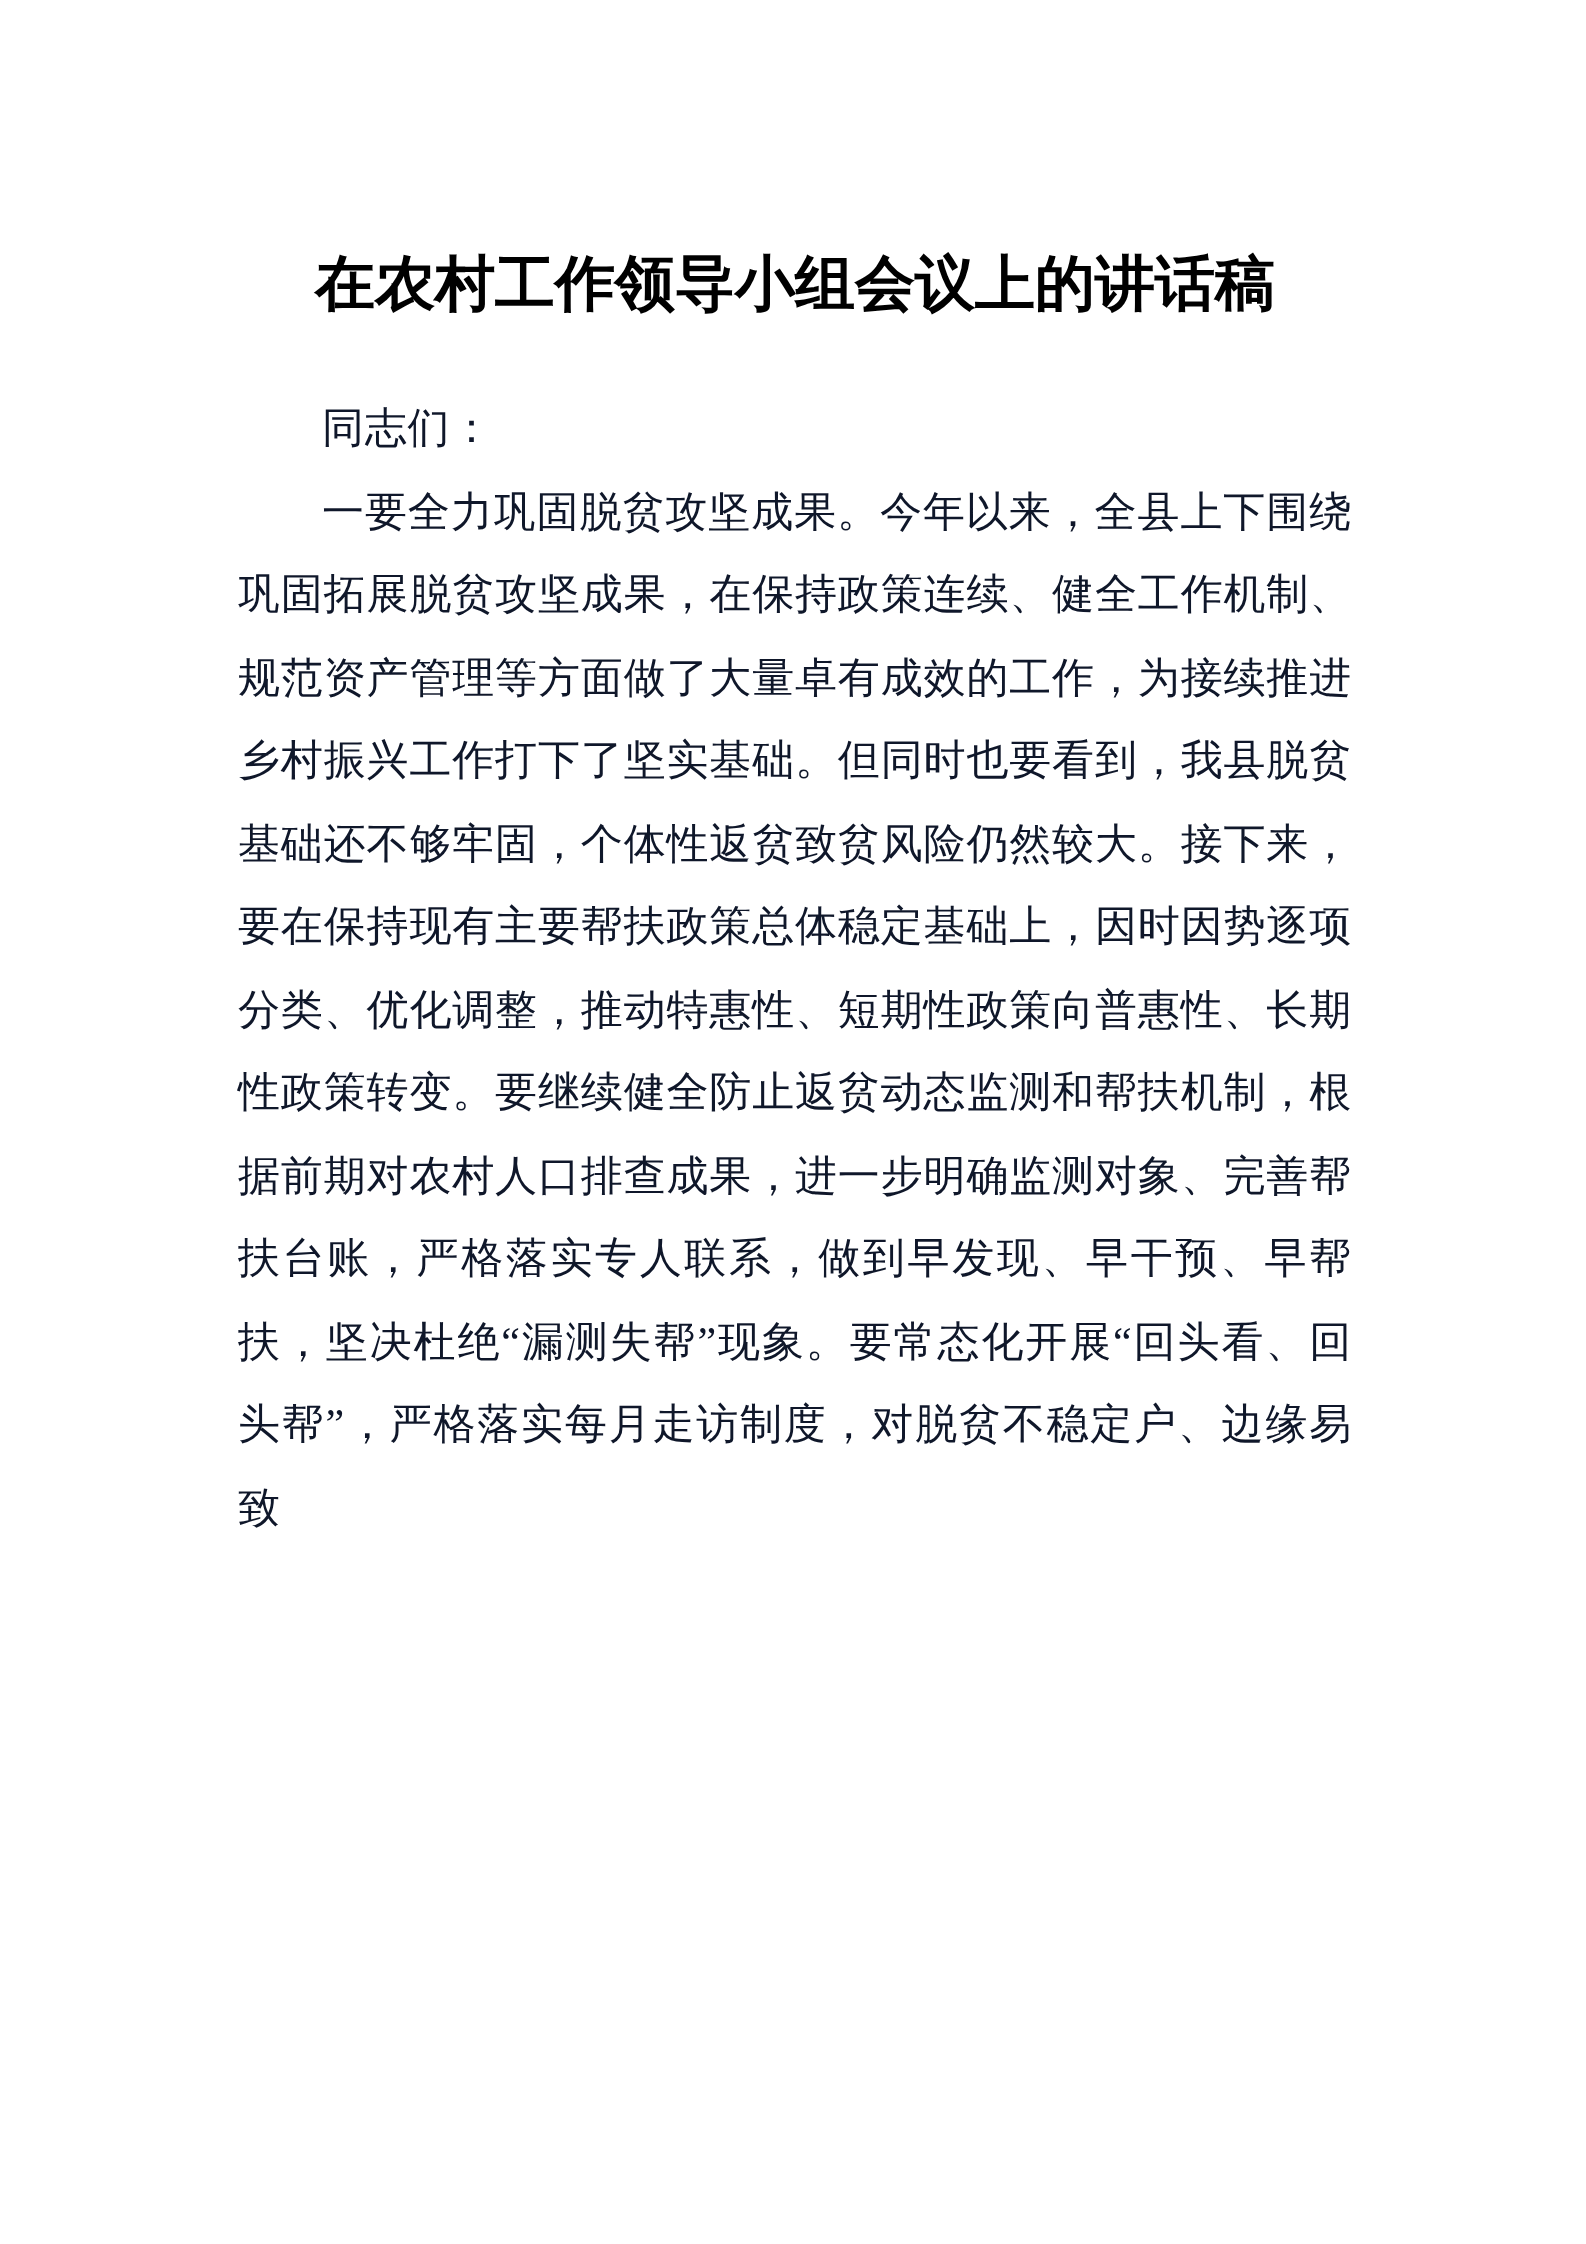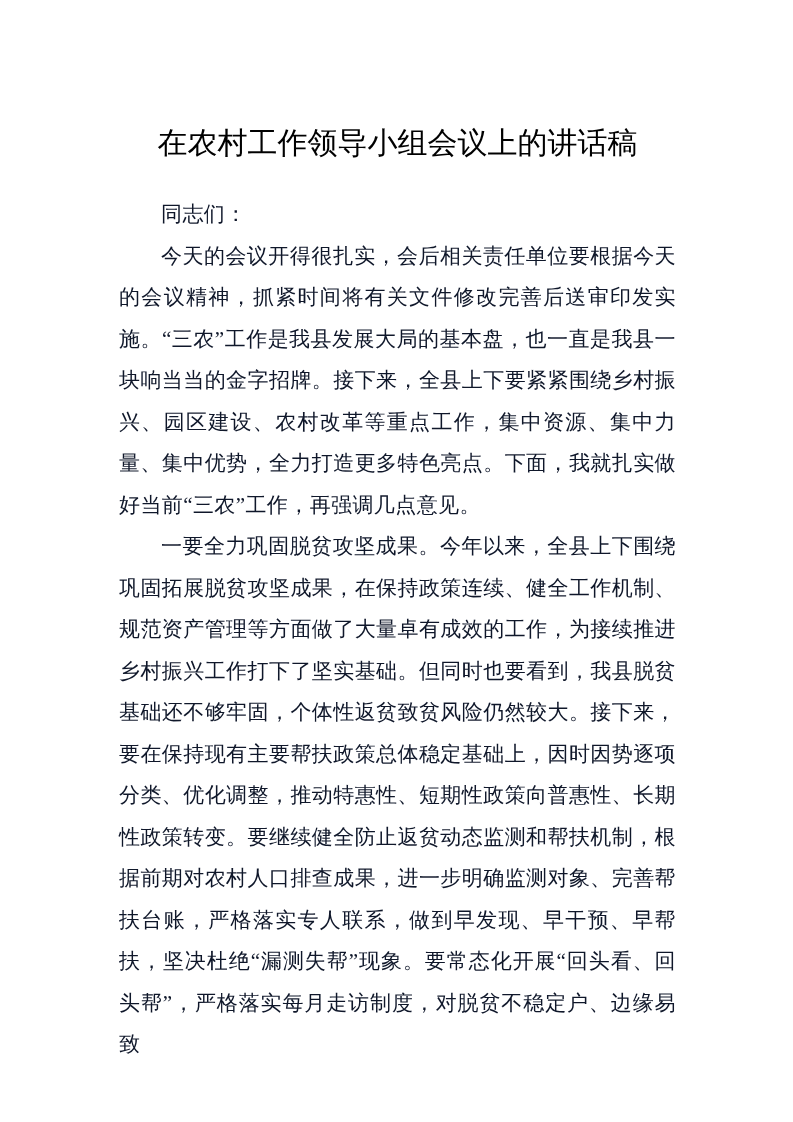--- a/index.html
+++ b/index.html
@@ -15,21 +15,21 @@
     background: #ffffff;
     box-sizing: border-box;
     padding: 122px 117px 0 119px;
     overflow: hidden;
     color: #000000;
     font-family: "Liberation Serif", "DejaVu Serif", serif;
   }
   .doc-title {
     margin: 0 0 30px 0;
     font-size: 30px;
-    font-weight: 400;
+    font-weight: 700;
     line-height: 42px;
     text-align: center;
     letter-spacing: 0px;
     color: #000000;
     font-family: "Liberation Serif", "DejaVu Serif", serif;
   }
   .doc-body {
     width: 557px;
   }
   .doc-para {
@@ -44,16 +44,15 @@
     overflow-wrap: break-word;
   }
 </style>
 </head>
 <body>
 
 <div class="page">
   <h1 class="doc-title">在农村工作领导小组会议上的讲话稿</h1>
   <div class="doc-body">
     <p class="doc-para">同志们：</p>
-    <p class="doc-para">今天的会议开得很扎实，会后相关责任单位要根据今天的会议精神，抓紧时间将有关文件修改完善后送审印发实施。“三农”工作是我县发展大局的基本盘，也一直是我县一块响当当的金字招牌。接下来，全县上下要紧紧围绕乡村振兴、园区建设、农村改革等重点工作，集中资源、集中力量、集中优势，全力打造更多特色亮点。下面，我就扎实做好当前“三农”工作，再强调几点意见。</p>
     <p class="doc-para">一要全力巩固脱贫攻坚成果。今年以来，全县上下围绕巩固拓展脱贫攻坚成果，在保持政策连续、健全工作机制、规范资产管理等方面做了大量卓有成效的工作，为接续推进乡村振兴工作打下了坚实基础。但同时也要看到，我县脱贫基础还不够牢固，个体性返贫致贫风险仍然较大。接下来，要在保持现有主要帮扶政策总体稳定基础上，因时因势逐项分类、优化调整，推动特惠性、短期性政策向普惠性、长期性政策转变。要继续健全防止返贫动态监测和帮扶机制，根据前期对农村人口排查成果，进一步明确监测对象、完善帮扶台账，严格落实专人联系，做到早发现、早干预、早帮扶，坚决杜绝“漏测失帮”现象。要常态化开展“回头看、回头帮”，严格落实每月走访制度，对脱贫不稳定户、边缘易致</p>
   </div>
 </div>
 
 </body></html>

